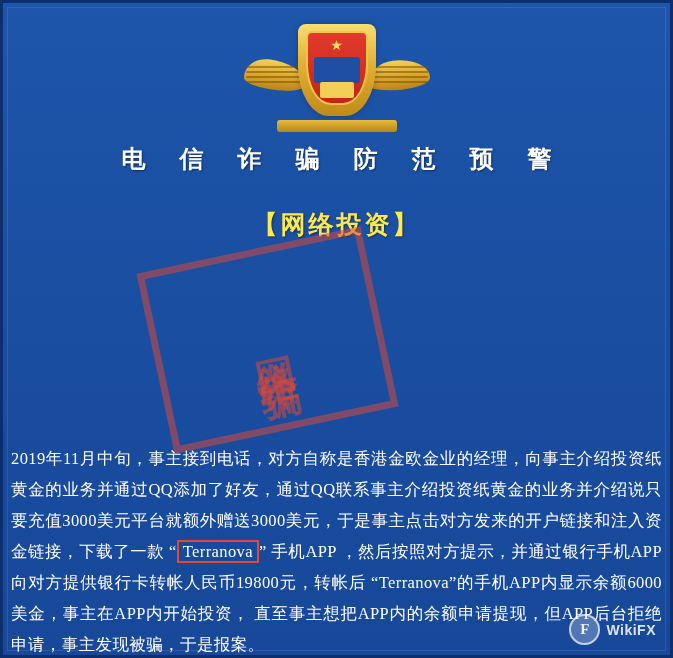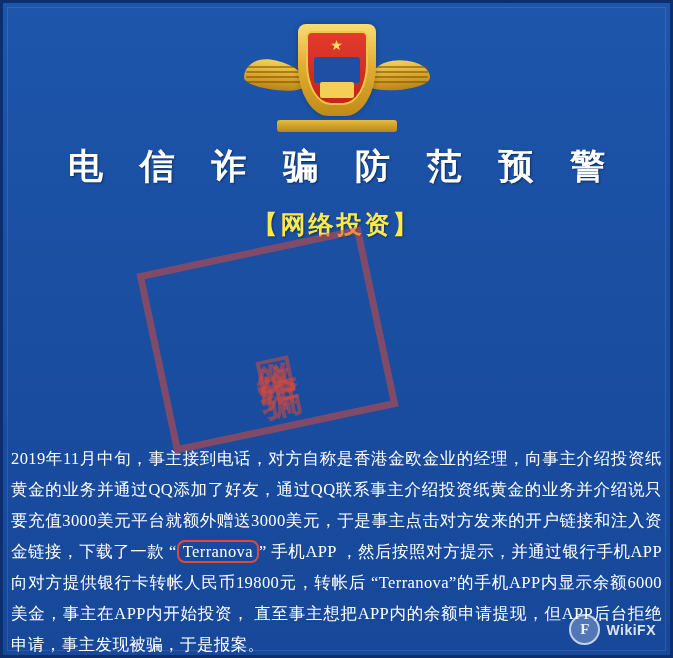--- a/index.html
+++ b/index.html
@@ -135,21 +135,21 @@
 
   
   .main-title {
     position: absolute;
     top: 140px;
     left: 0; right: 0;
     text-align: center;
     color: #ffffff;
     font-family: "Liberation Serif", serif;
     font-weight: bold;
-    font-size: 35px;
+    font-size: 24px;
     letter-spacing: 14px;
     text-indent: 14px;
     text-shadow: 1px 1px 2px rgba(0,0,0,0.45);
   }
   .sub-title {
     position: absolute;
     top: 205px;
     left: 0; right: 0;
     text-align: center;
     color: #ffe94a;
@@ -212,21 +212,21 @@
     color: #ffffff;
     font-family: "Liberation Serif", serif;
     font-size: 16.5px;
     line-height: 31px;
     text-align: justify;
     letter-spacing: 0.4px;
   }
   .hl-box {
     border: 2px solid #e04a32;
     padding: 0 4px;
-    border-radius: 8px;
+    border-radius: 0;
   }
 
   
   .wfx {
     position: absolute;
     right: 14px;
     bottom: 10px;
     display: flex;
     align-items: center;
     gap: 6px;

